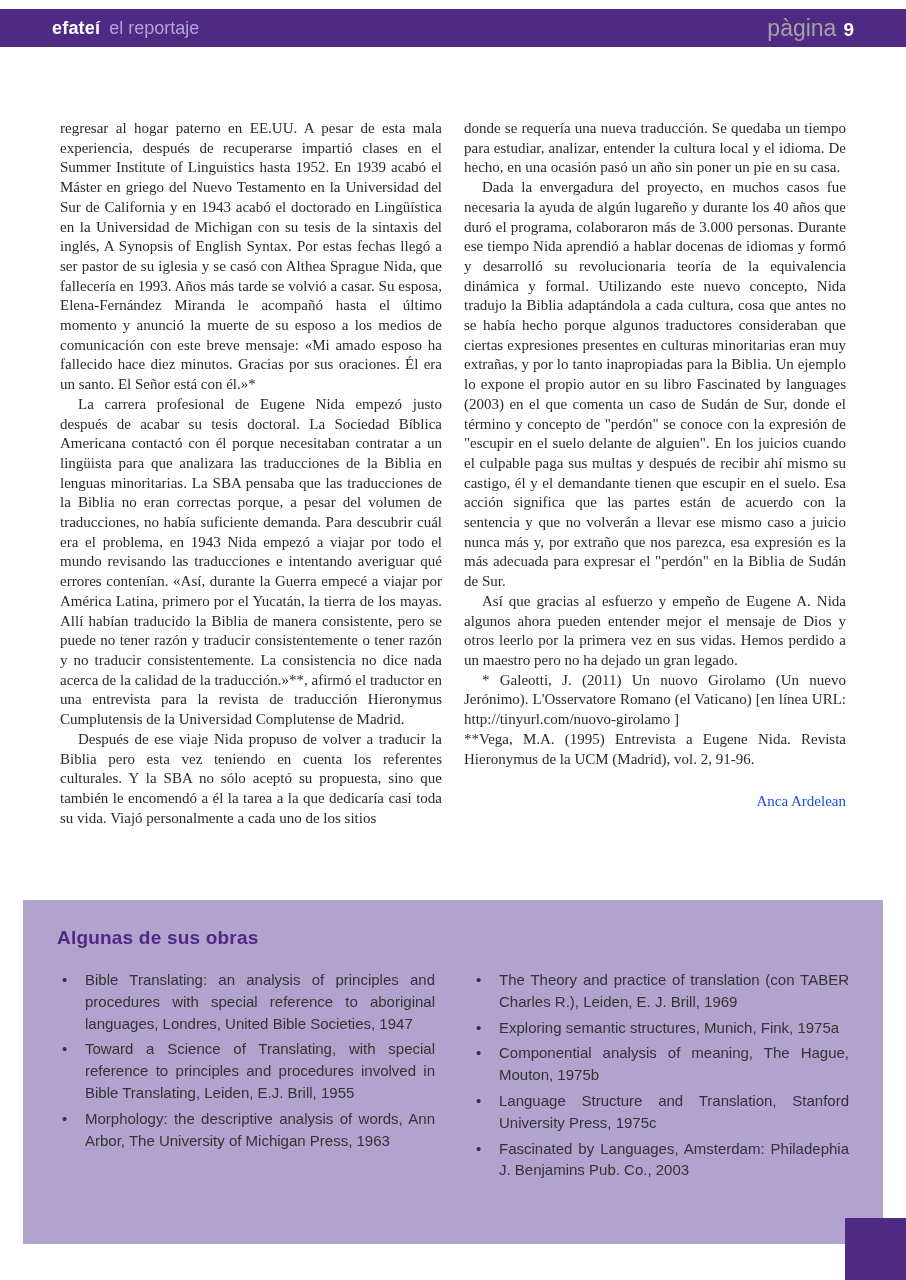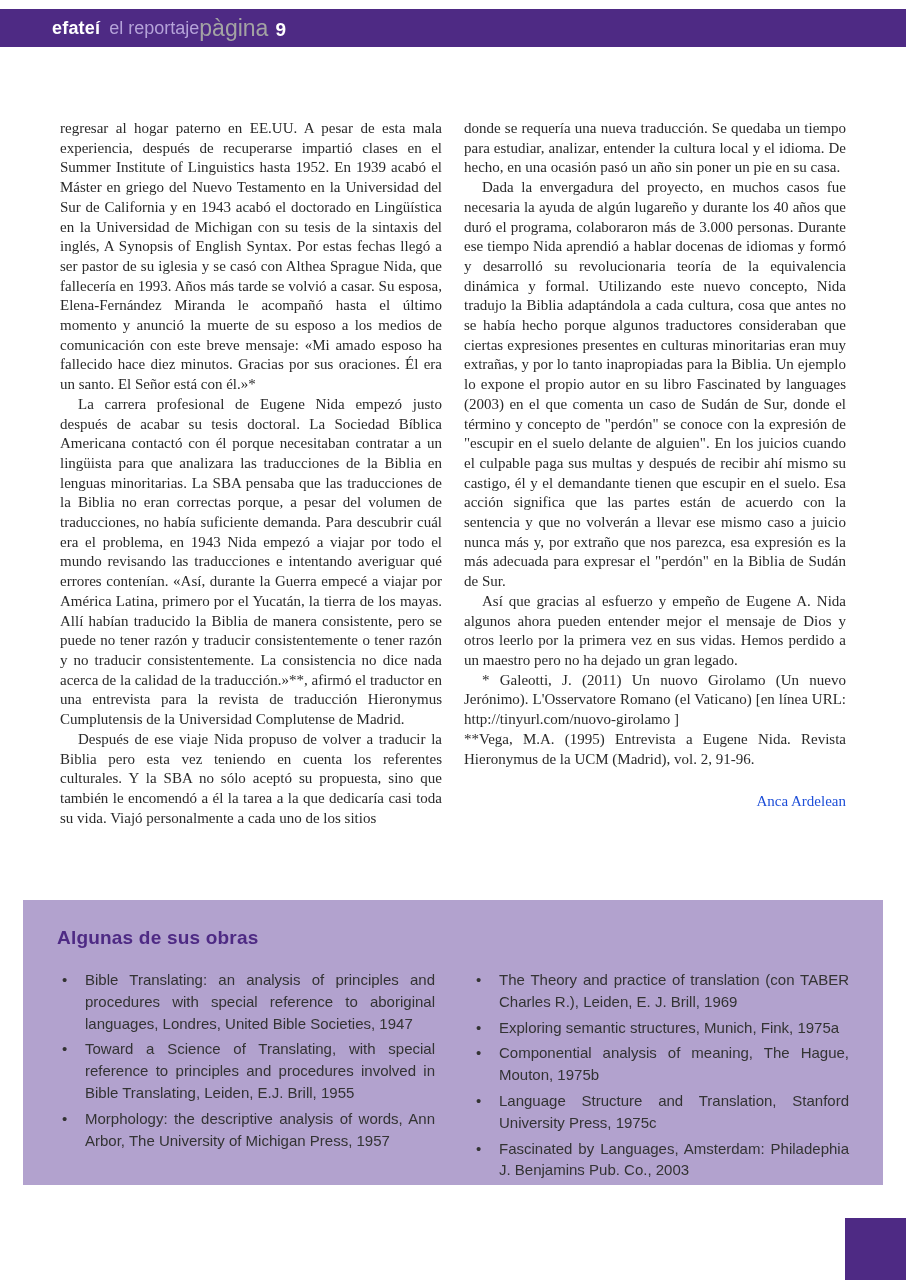--- a/index.html
+++ b/index.html
@@ -8,21 +8,21 @@
     width:906px; height:1280px;
     font-family:"Liberation Serif", serif;
     position:relative; overflow:hidden;
   }
   .page { position:relative; width:906px; height:1280px; background:#fff; }
 
   
   .topbar {
     position:absolute; top:9px; left:0; width:906px; height:38px;
     background:#4e2a84;
-    display:flex; align-items:center; 
+    display:flex; align-items:center; justify-content:space-between;
     padding:0 52px;
     font-family:"Liberation Sans", sans-serif;
   }
   .brand { display:flex; align-items:baseline; }
   .brand-bold { color:#ffffff; font-weight:bold; font-size:18px; letter-spacing:.2px; }
   .brand-rest { color:#b5a3d9; font-size:18px; margin-left:9px; }
   .pagenum { display:flex; align-items:baseline; }
   .pn-label { color:#a3a3a3; font-size:23px; }
   .pn-num { color:#ffffff; font-weight:bold; font-size:19px; margin-left:7px; }
 
@@ -37,21 +37,21 @@
     text-align:justify; color:#2a2a2a;
   }
   .p.indent { text-indent:18px; }
   .byline {
     margin-top:24px; text-align:right;
     font-size:15px; color:#1d4ed8;
   }
 
   
   .works-box {
-    position:absolute; top:900px; left:23px; width:860px; height:285px;
+    position:absolute; top:900px; left:23px; width:860px; height:344px;
     background:#b2a2ce;
     padding:27px 34px 20px 34px;
     font-family:"Liberation Sans", sans-serif;
   }
   .works-title {
     color:#4e2a84; font-size:19px; font-weight:bold;
     margin-bottom:20px; letter-spacing:.2px;
   }
   .works-cols { display:flex; gap:36px; }
   .works-list { flex:1; min-width:0; list-style:none; }
@@ -104,21 +104,21 @@
       <p class="byline">Anca Ardelean</p>
     </div>
   </main>
 
   <section class="works-box">
     <h2 class="works-title">Algunas de sus obras</h2>
     <div class="works-cols">
       <ul class="works-list">
         <li class="work-item">Bible Translating: an analysis of principles and procedures with special reference to aboriginal languages, Londres, United Bible Societies, 1947</li>
         <li class="work-item">Toward a Science of Translating, with special reference to principles and procedures involved in Bible Translating, Leiden, E.J. Brill, 1955</li>
-        <li class="work-item">Morphology: the descriptive analysis of words, Ann Arbor, The University of Michigan Press, 1957</li>
+        <li class="work-item">Morphology: the descriptive analysis of words, Ann Arbor, The University of Michigan Press, 1963</li>
       </ul>
       <ul class="works-list">
         <li class="work-item">The Theory and practice of translation (con TABER Charles R.), Leiden, E. J. Brill, 1969</li>
         <li class="work-item">Exploring semantic structures, Munich, Fink, 1975a</li>
         <li class="work-item">Componential analysis of meaning, The Hague, Mouton, 1975b</li>
         <li class="work-item">Language Structure and Translation, Stanford University Press, 1975c</li>
         <li class="work-item">Fascinated by Languages, Amsterdam: Philadephia J. Benjamins Pub. Co., 2003</li>
       </ul>
     </div>
   </section>

